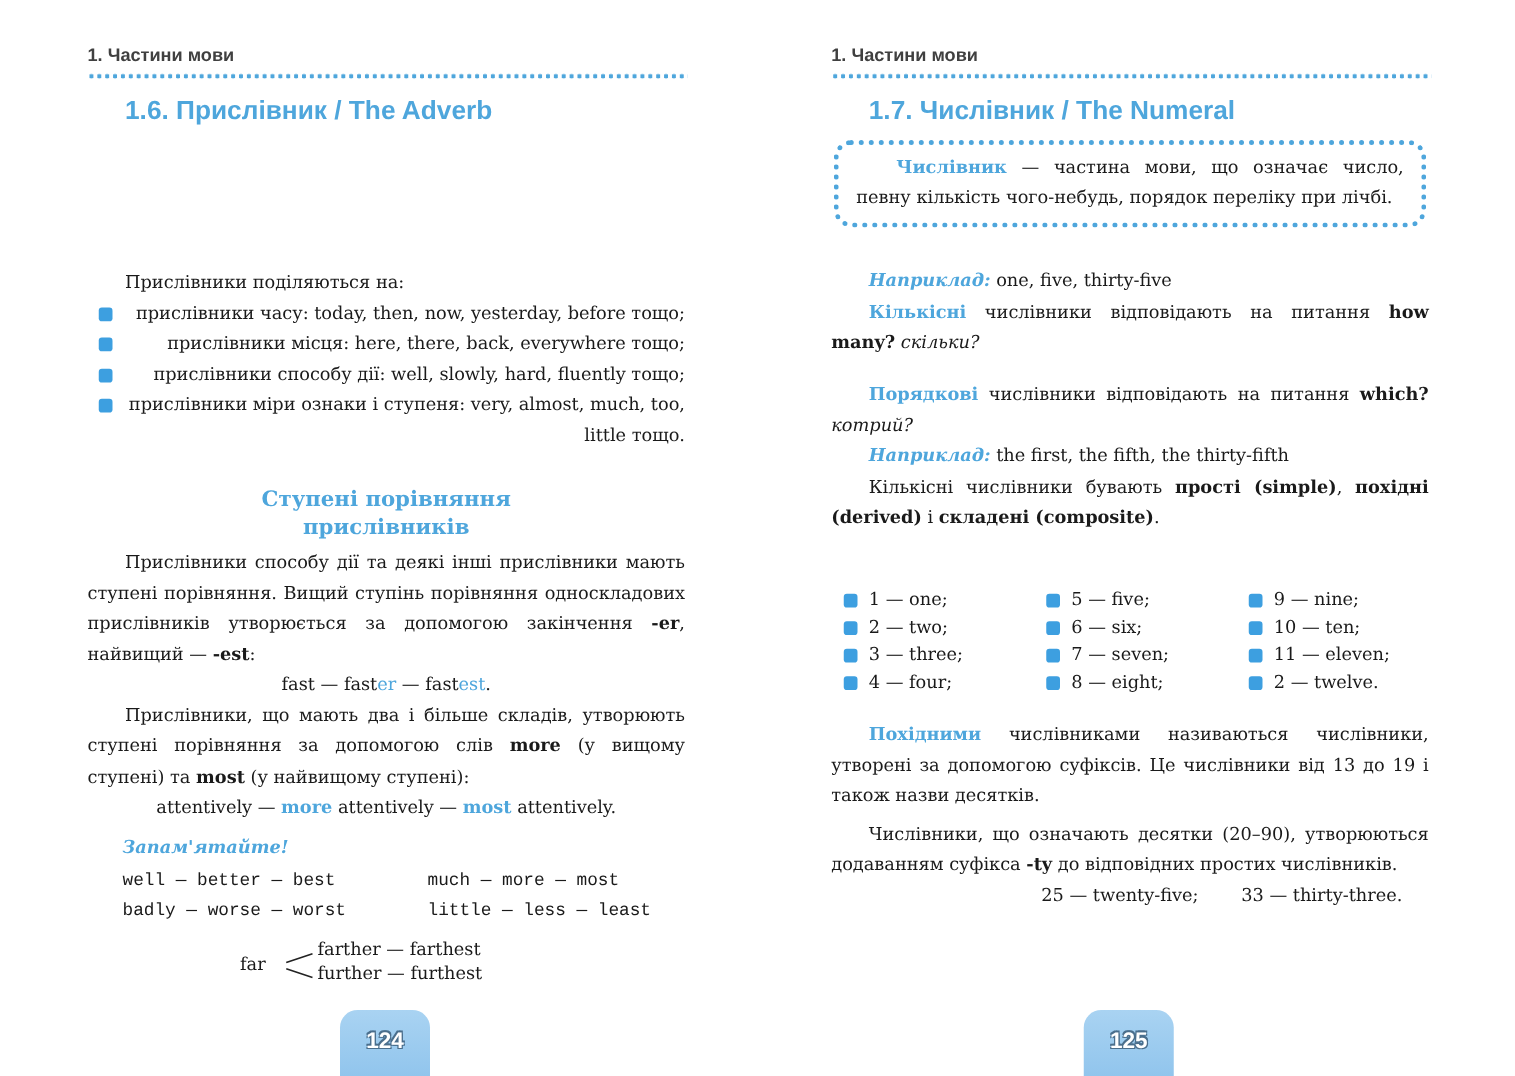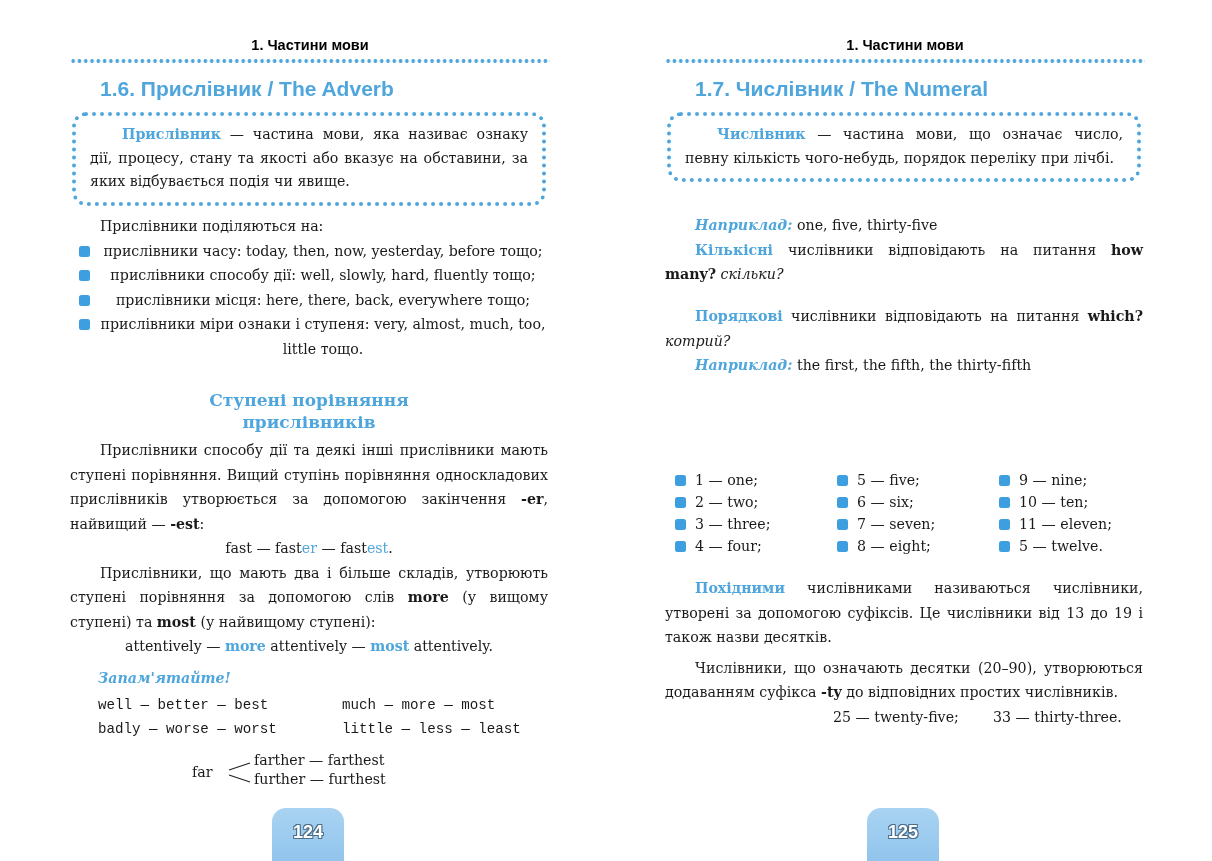--- a/index.html
+++ b/index.html
@@ -1,20 +1,20 @@
 <!DOCTYPE html>
 <html><head>
 <meta charset="utf-8">
 <style>
   html, body { margin: 0; padding: 0; background: #ffffff; }
   body { width: 1212px; height: 861px; position: relative; overflow: hidden; font-family: "DejaVu Serif", serif; color: #1a1a1a; }
   .page { position: absolute; top: 0; width: 480px; height: 861px; }
   .page.left { left: 70px; }
   .page.right { left: 665px; }
-  .running-head { position: absolute; top: 37px; left: 0; width: 100%; text-align: center; font-family: "Liberation Sans", sans-serif; font-weight: bold; font-size: 14.5px; color: #000000; }
+  .running-head { position: absolute; top: 37px; left: 0; width: 100%; text-align: left; font-family: "Liberation Sans", sans-serif; font-weight: bold; font-size: 14.5px; color: #404040; }
   .dots-rule { position: absolute; top: 58px; left: 0; width: 100%; height: 6px;
     background-image: radial-gradient(circle, #4ea6dc 1.7px, transparent 2px);
     background-size: 6.3px 6px; background-repeat: repeat-x; }
   .section-title { position: absolute; top: 77px; left: 30px; font-family: "Liberation Sans", sans-serif; font-weight: bold; font-size: 21px; color: #4ea6dc; white-space: nowrap; }
   .def-box { position: absolute; top: 112px; left: 2px; width: 474px; padding: 7px 14px 8px 14px; box-sizing: border-box;
     border: 4px dotted #4ea6dc; border-radius: 14px; font-size: 14.2px; line-height: 23.5px; text-align: justify; }
   .def-box .indent { display: inline-block; width: 32px; }
   .accent { color: #4ea6dc; font-weight: bold; }
   .accent-plain { color: #4ea6dc; }
   .accent-ital { color: #4ea6dc; font-weight: bold; font-style: italic; }
@@ -41,30 +41,27 @@
   .num-grid .item .sq { position: absolute; left: 10px; top: 6px; }
 </style>
 </head>
 <body>
 
 <div class="page left">
   <div class="running-head">1. Частини мови</div>
   <div class="dots-rule"></div>
   <div class="section-title">1.6. Прислівник / The Adverb</div>
 
-  <div class="def-box">
-    <span class="indent"></span><span class="accent">Прислівник</span><span> — частина мови, яка називає ознаку дії, процесу, стану та якості або вказує на обставини, за яких відбувається подія чи явище.</span>
-  </div>
 
   <div class="txt" style="top:214px;">
     <p class="indent-p">Прислівники поділяються на:</p>
-    <ul class="bullet-list" style="text-align:center;">
+    <ul class="bullet-list" style="text-align:right;">
       <li><span class="sq"></span><span>прислівники часу: today, then, now, yesterday, before тощо;</span></li>
+      <li><span class="sq"></span><span>прислівники місця: here, there, back, everywhere тощо;</span></li>
       <li><span class="sq"></span><span>прислівники способу дії: well, slowly, hard, fluently тощо;</span></li>
-      <li><span class="sq"></span><span>прислівники місця: here, there, back, everywhere тощо;</span></li>
       <li><span class="sq"></span><span>прислівники міри ознаки і ступеня: very, almost, much, too, little тощо.</span></li>
     </ul>
   </div>
 
   <div class="subhead" style="top:389px;">
     <div>Ступені порівняння</div>
     <div>прислівників</div>
   </div>
 
   <div class="txt" style="top:438px;">
@@ -110,41 +107,42 @@
   </div>
 
   <div class="txt" style="top:213px;">
     <p class="indent-p"><span class="accent-ital">Наприклад:</span><span> one, five, thirty-five</span></p>
     <p class="indent-p"><span class="accent">Кількісні</span><span> числівники відповідають на питання </span><b>how many?</b> <i>скільки?</i></p>
   </div>
 
   <div class="txt" style="top:304px;">
     <p class="indent-p"><span class="accent">Порядкові</span><span> числівники відповідають на питання </span><b>which?</b> <i>котрий?</i></p>
     <p class="indent-p"><span class="accent-ital">Наприклад:</span><span> the first, the fifth, the thirty-fifth</span></p>
+    <p class="indent-p"><span>Кількісні числівники бувають </span><b>прості (simple)</b><span>, </span><b>похідні (derived)</b><span> і </span><b>складені (composite)</b><span>.</span></p>
   </div>
 
 
   <div class="num-grid" style="top:469px;">
     <div class="col">
       <div class="item"><span class="sq"></span><span>1 — one;</span></div>
       <div class="item"><span class="sq"></span><span>2 — two;</span></div>
       <div class="item"><span class="sq"></span><span>3 — three;</span></div>
       <div class="item"><span class="sq"></span><span>4 — four;</span></div>
     </div>
     <div class="col">
       <div class="item"><span class="sq"></span><span>5 — five;</span></div>
       <div class="item"><span class="sq"></span><span>6 — six;</span></div>
       <div class="item"><span class="sq"></span><span>7 — seven;</span></div>
       <div class="item"><span class="sq"></span><span>8 — eight;</span></div>
     </div>
     <div class="col">
       <div class="item"><span class="sq"></span><span>9 — nine;</span></div>
       <div class="item"><span class="sq"></span><span>10 — ten;</span></div>
       <div class="item"><span class="sq"></span><span>11 — eleven;</span></div>
-      <div class="item"><span class="sq"></span><span>5 — twelve.</span></div>
+      <div class="item"><span class="sq"></span><span>2 — twelve.</span></div>
     </div>
   </div>
 
   <div class="txt" style="top:576px;">
     <p class="indent-p"><span class="accent">Похідними</span><span> числівниками називаються числівники, утворені за допомогою суфіксів. Це числівники від 13 до 19 і також назви десятків.</span></p>
     <p class="indent-p" style="margin-top:6px;"><span>Числівники, що означають десятки (20–90), утворюються додаванням суфікса </span><b>-ty</b><span> до відповідних простих числівників.</span></p>
     <p style="display:flex;">
       <span style="width:120px;"></span>
       <span style="width:160px;margin-left:48px;">25 — twenty-five;</span>
       <span>33 — thirty-three.</span>

